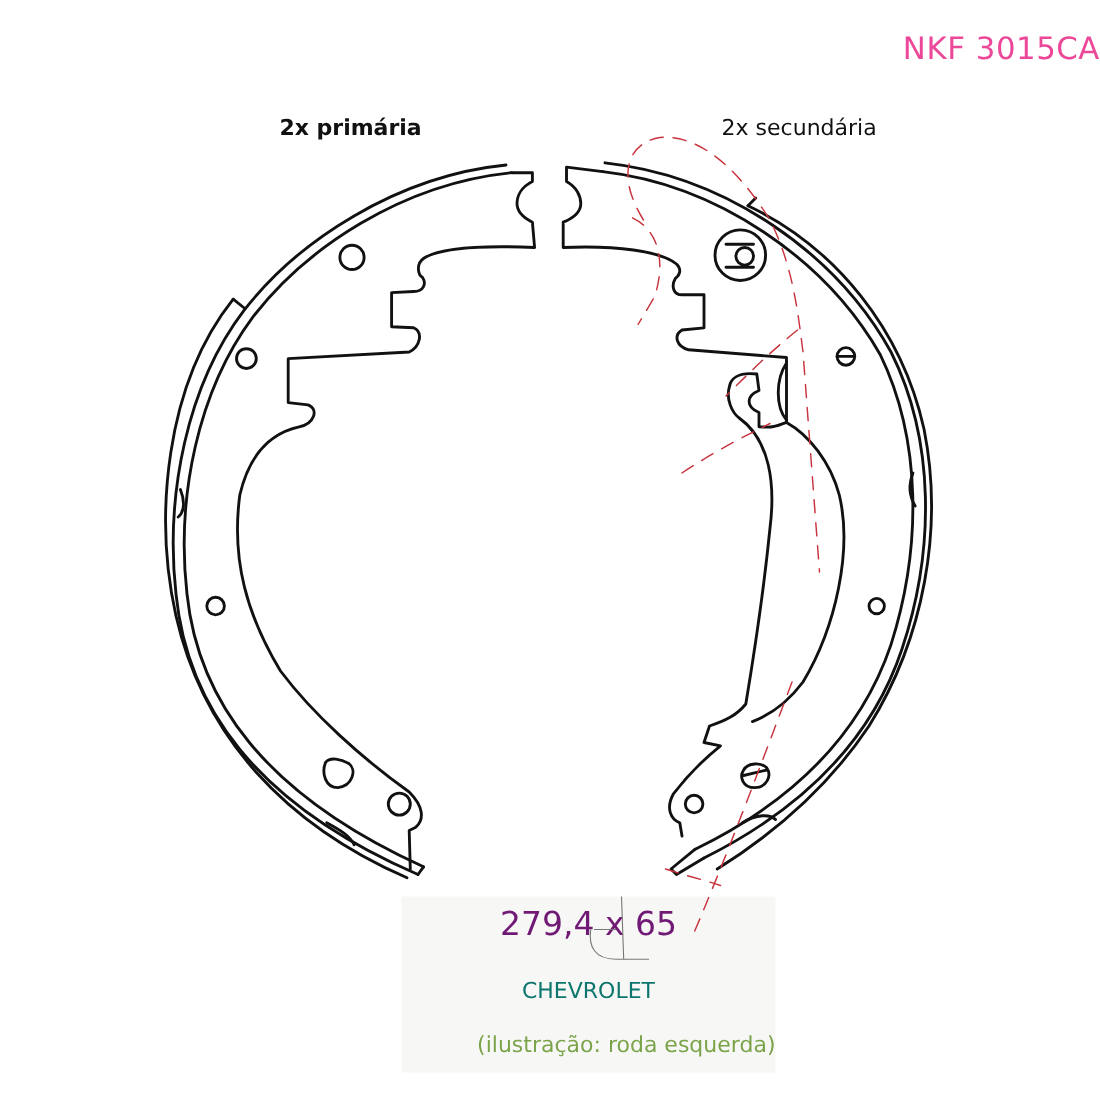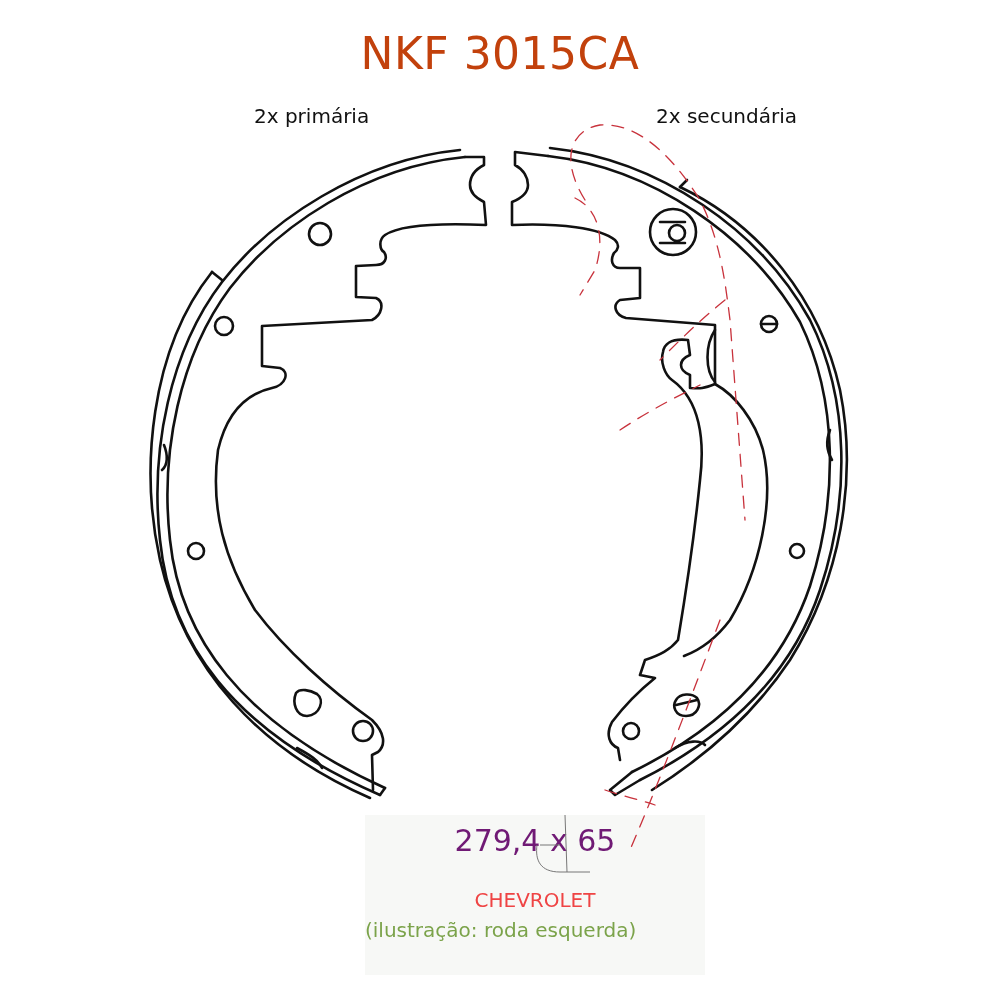--- a/index.html
+++ b/index.html
@@ -1,25 +1,25 @@
 <!DOCTYPE html>
 <html><head>
   <meta charset="utf-8">
   <style>
     html, body { margin: 0; padding: 0; background: #ffffff; }
     body { width: 1000px; height: 1000px; position: relative; overflow: hidden; font-family: "DejaVu Sans", sans-serif; }
-    .title { position: absolute; left: 0; width: 1000px; top: 28px; text-align: center; font-size: 44px; color: #c2410c; letter-spacing: 0.5px; }
+    .title { position: absolute; left: 0; width: 1000px; top: 28px; text-align: right; font-size: 28px; color: #ec4899; letter-spacing: 0.5px; }
     .label { position: absolute; top: 104px; font-size: 20px; color: #111; }
-    .label-primary { left: 254px; }
+    .label-primary { left: 254px; font-weight: bold; }
     .label-secondary { left: 656px; }
     .drawing { position: absolute; left: 0; top: 0; width: 1000px; height: 1000px; }
     .info-box { position: absolute; left: 365px; top: 815px; width: 340px; height: 160px; background: #f7f8f6; }
     .dims { position: absolute; left: 0; width: 340px; top: 8px; text-align: center; font-size: 30px; color: #701a75; }
-    .brand { position: absolute; left: 0; width: 340px; top: 73px; text-align: center; font-size: 20px; color: #ef4444; }
-    .note { position: absolute; left: 0; width: 340px; top: 103px; text-align: left; font-size: 20px; color: #7ba34a; }
+    .brand { position: absolute; left: 0; width: 340px; top: 73px; text-align: center; font-size: 20px; color: #0f766e; }
+    .note { position: absolute; left: 0; width: 340px; top: 122px; text-align: right; font-size: 20px; color: #7ba34a; }
   </style>
 </head>
 <body>
 
 <div class="title">NKF 3015CA</div>
 <div class="label label-primary">2x primária</div>
 <div class="label label-secondary">2x secundária</div>
 
 <div class="info-box">
   <div class="dims">279,4 x 65</div>

